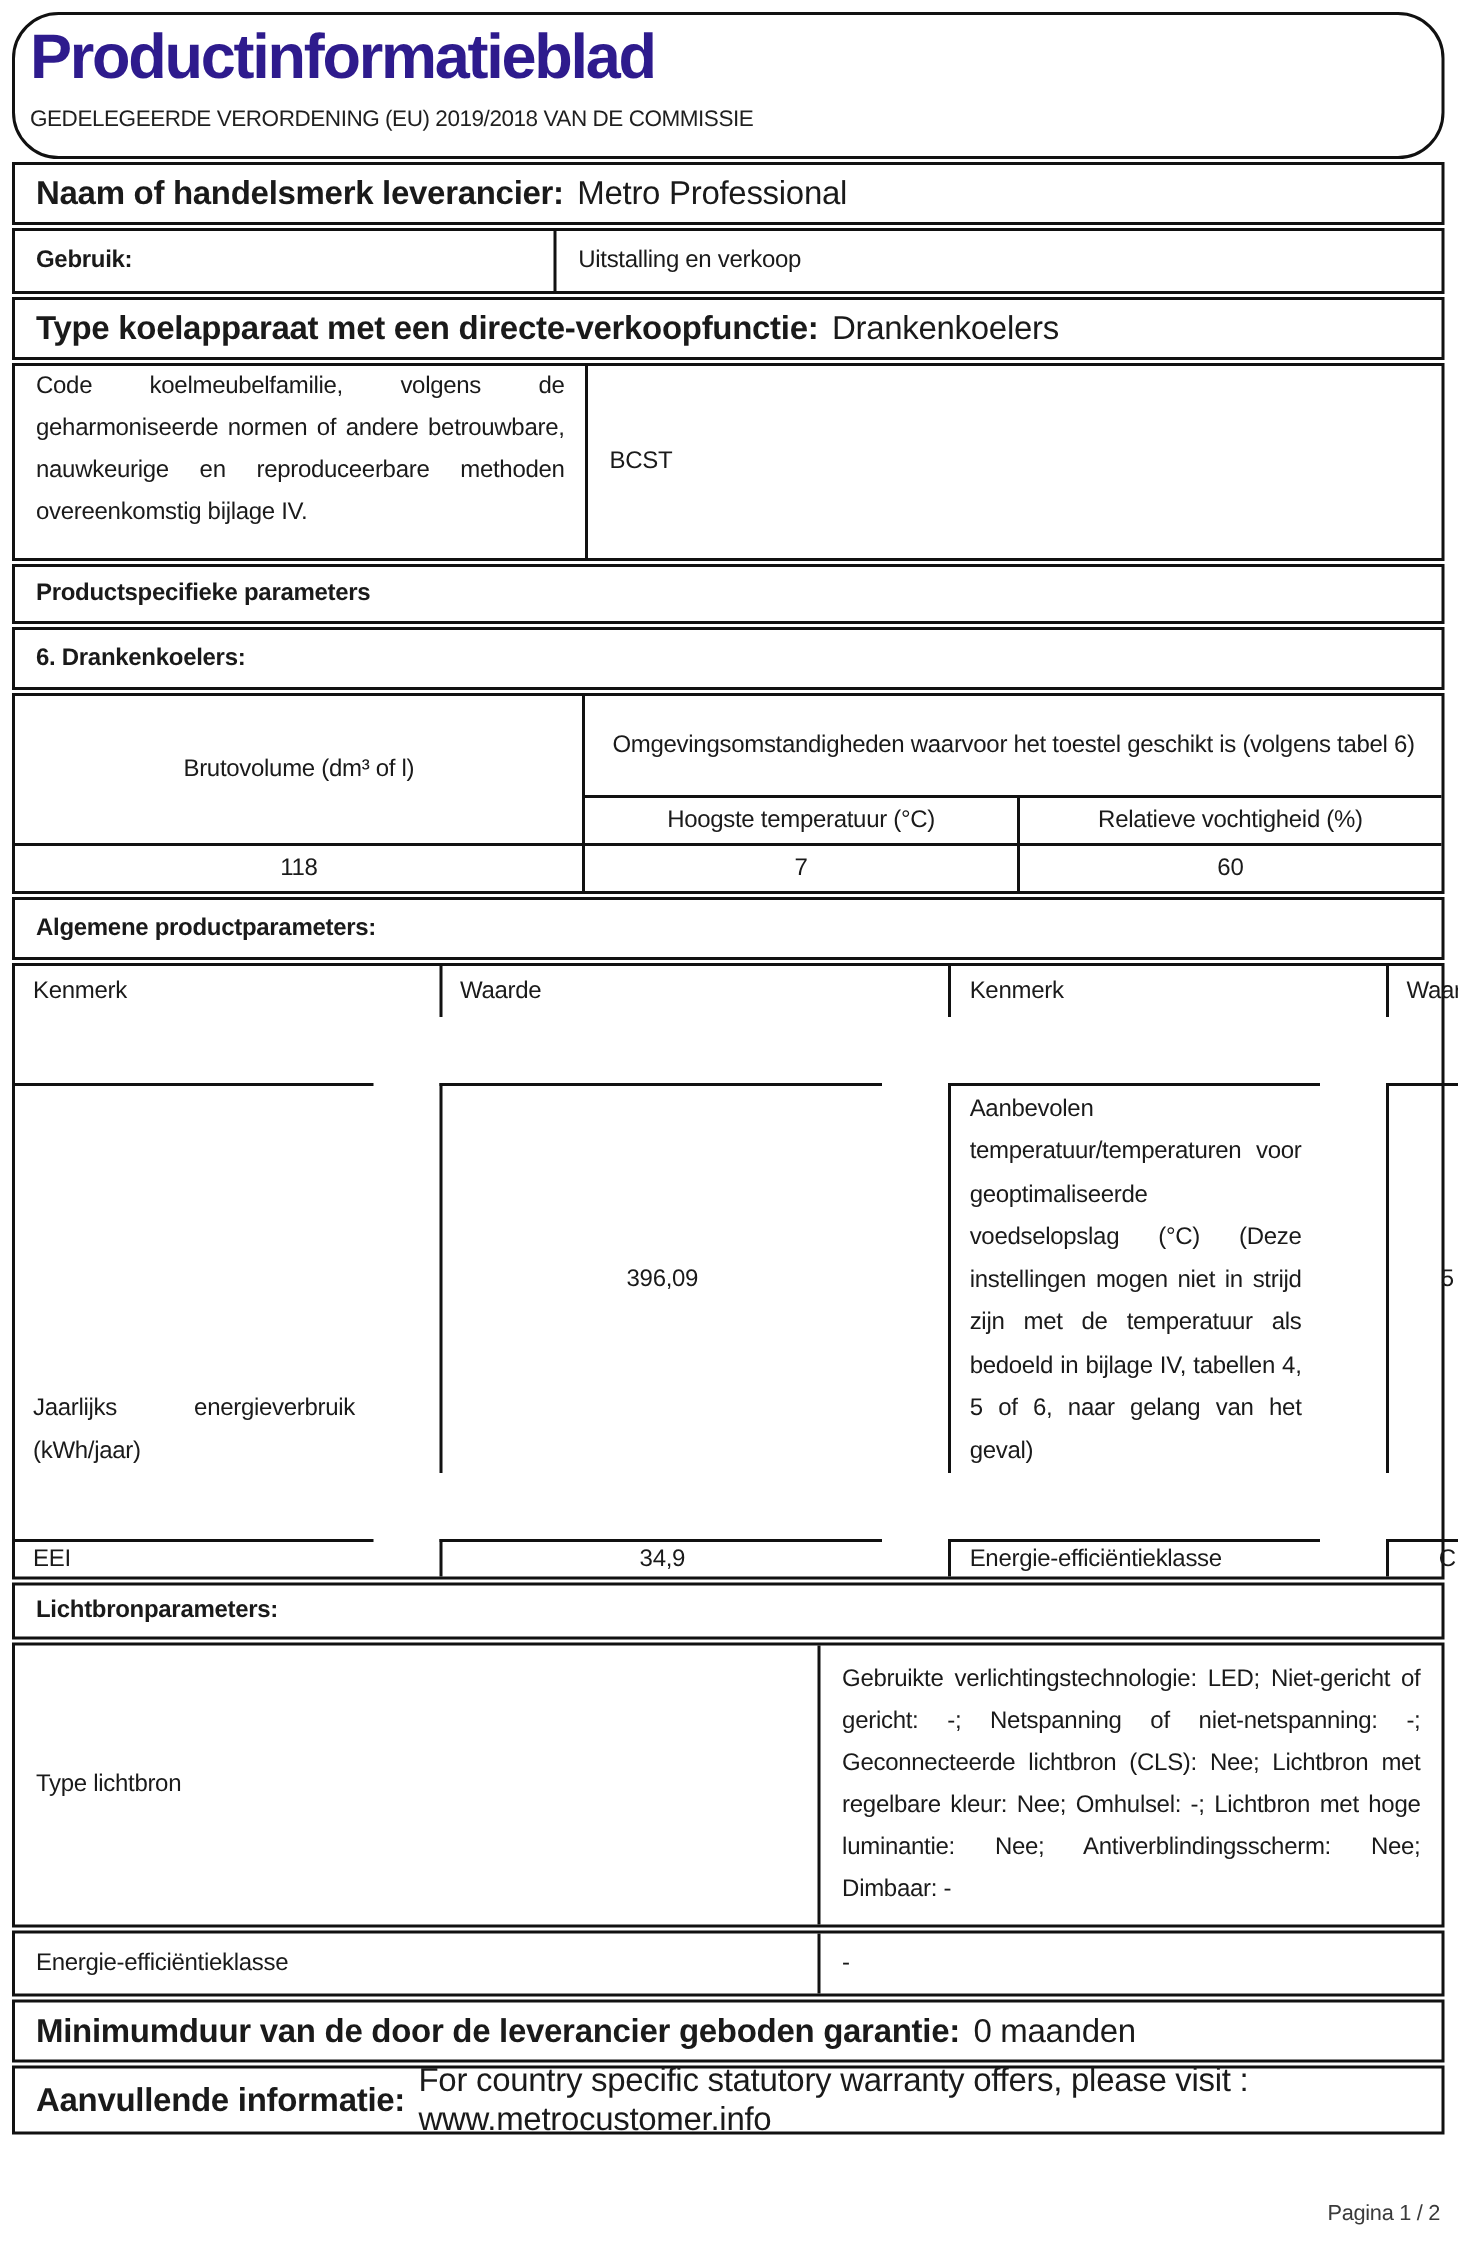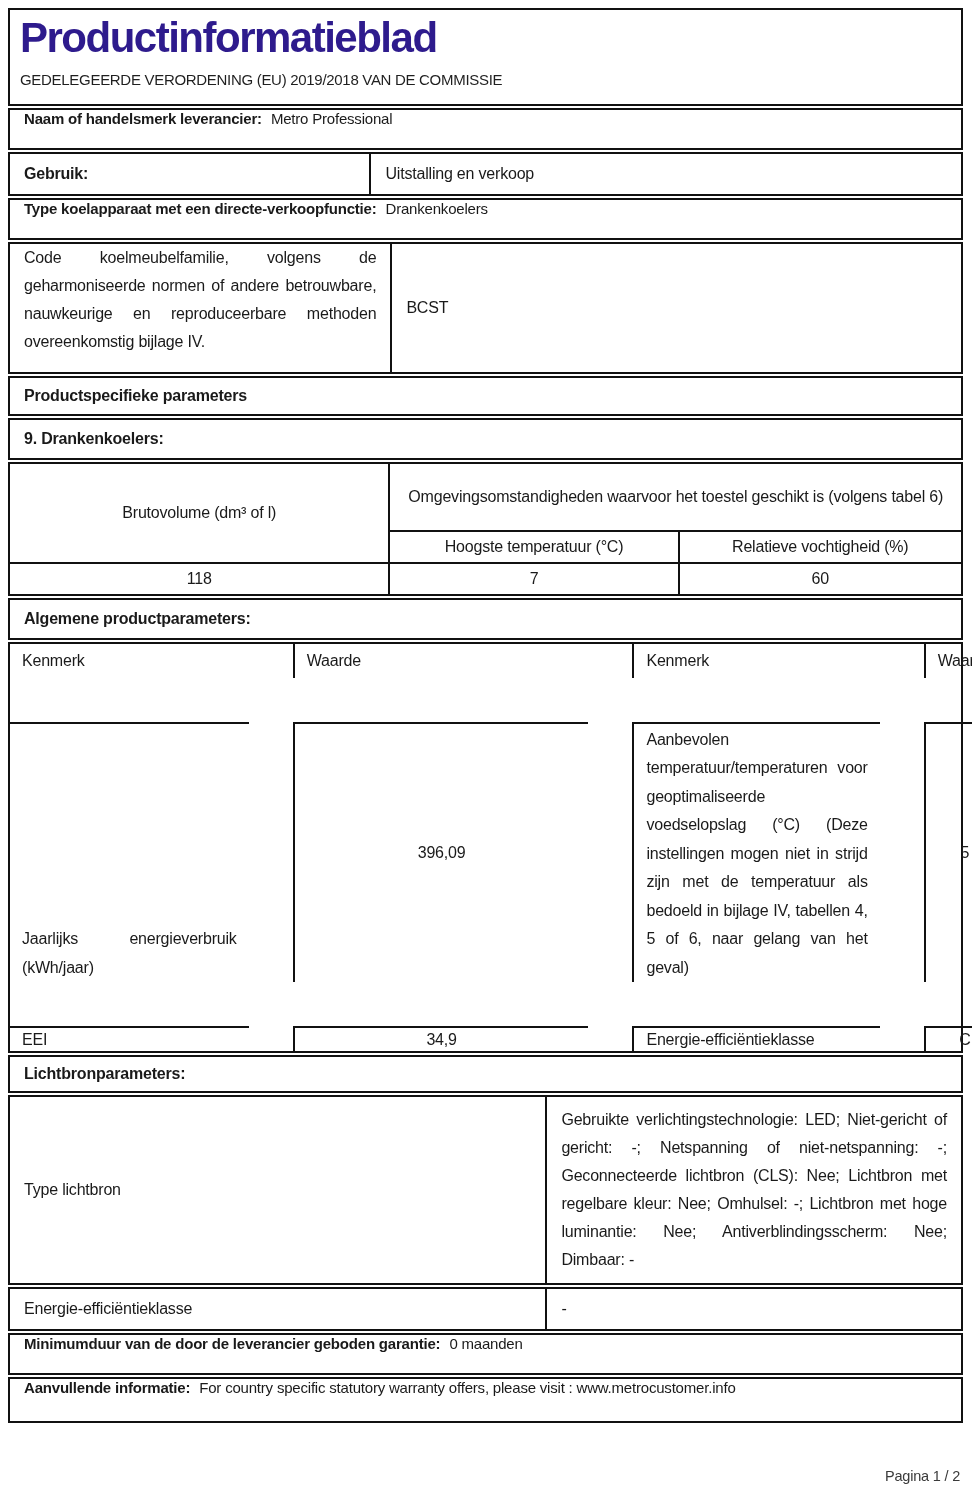--- a/index.html
+++ b/index.html
@@ -24,40 +24,41 @@
   }
   .box {
     box-sizing: border-box;
     border: 2px solid #111111;
     background: #ffffff;
     margin-top: 2px;
   }
   .box:first-child { margin-top: 0; }
 
   
-  .header-box { height: 98px; padding: 4px 10px 0 10px; }
+  .header-box { height: 98px; padding: 4px 10px 0 10px; border-radius: 31px; }
   .title {
     color: #2e1b8d;
     font-size: 42px;
     font-weight: 700;
     letter-spacing: -1.5px;
     line-height: 48px;
   }
   .subtitle {
     margin-top: 9px;
     font-size: 15px;
     letter-spacing: -0.3px;
     color: #1f1f1f;
   }
 
   
   .lv-row {
     display: flex;
+    align-items: center;
     padding: 0 0 0 14px;
-    font-size: 15px;
+    font-size: 22px;
     letter-spacing: -0.2px;
   }
   .lbl { font-weight: 700; white-space: nowrap; }
   .val { margin-left: 9px; }
 
   .h42 { height: 42px; }
   .h44 { height: 44px; }
   .h46 { height: 46px; }
   .h40 { height: 40px; }
   .h38 { height: 38px; }
@@ -221,21 +222,21 @@
       <div class="cell c2">
         <span>BCST</span>
       </div>
     </div>
 
     <div class="box sec-row h40">
       <span>Productspecifieke parameters</span>
     </div>
 
     <div class="box sec-row h42">
-      <span>9. Drankenkoelers:</span>
+      <span>6. Drankenkoelers:</span>
     </div>
 
     <div class="box bruto-grid">
       <div class="bg-volume">Brutovolume (dm³ of l)</div>
       <div class="bg-ambient">Omgevingsomstandigheden waarvoor het toestel geschikt is (volgens tabel 6)</div>
       <div class="bg-maxtemp">Hoogste temperatuur (°C)</div>
       <div class="bg-humid">Relatieve vochtigheid (%)</div>
       <div class="bg-v1">118</div>
       <div class="bg-v2">7</div>
       <div class="bg-v3">60</div>

